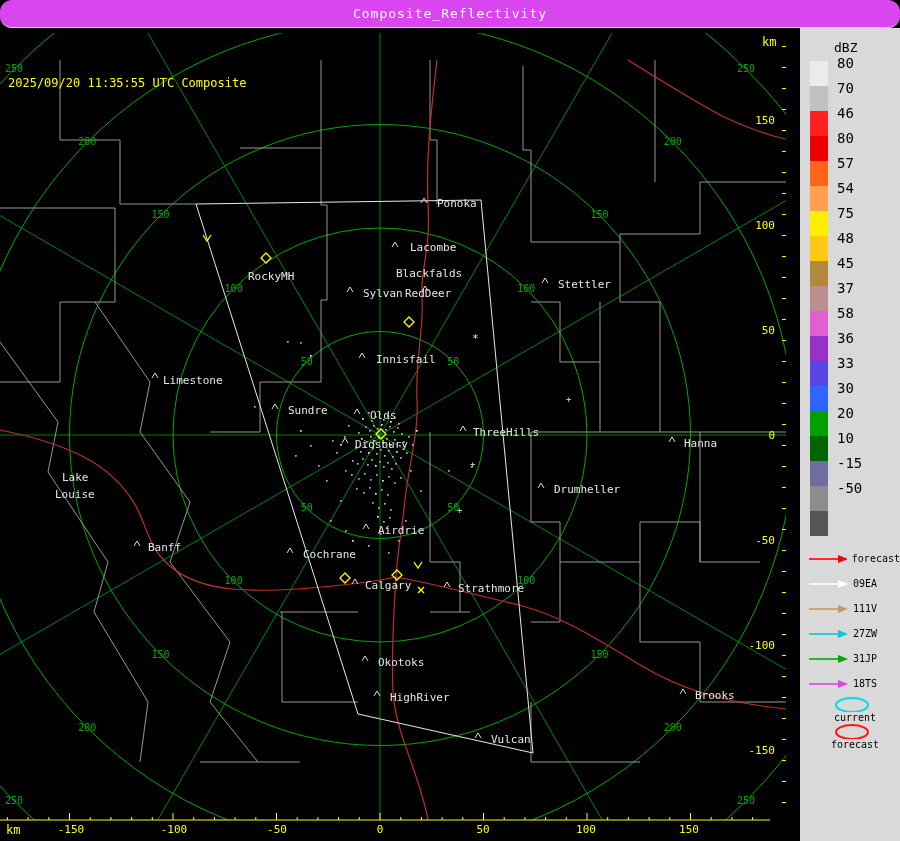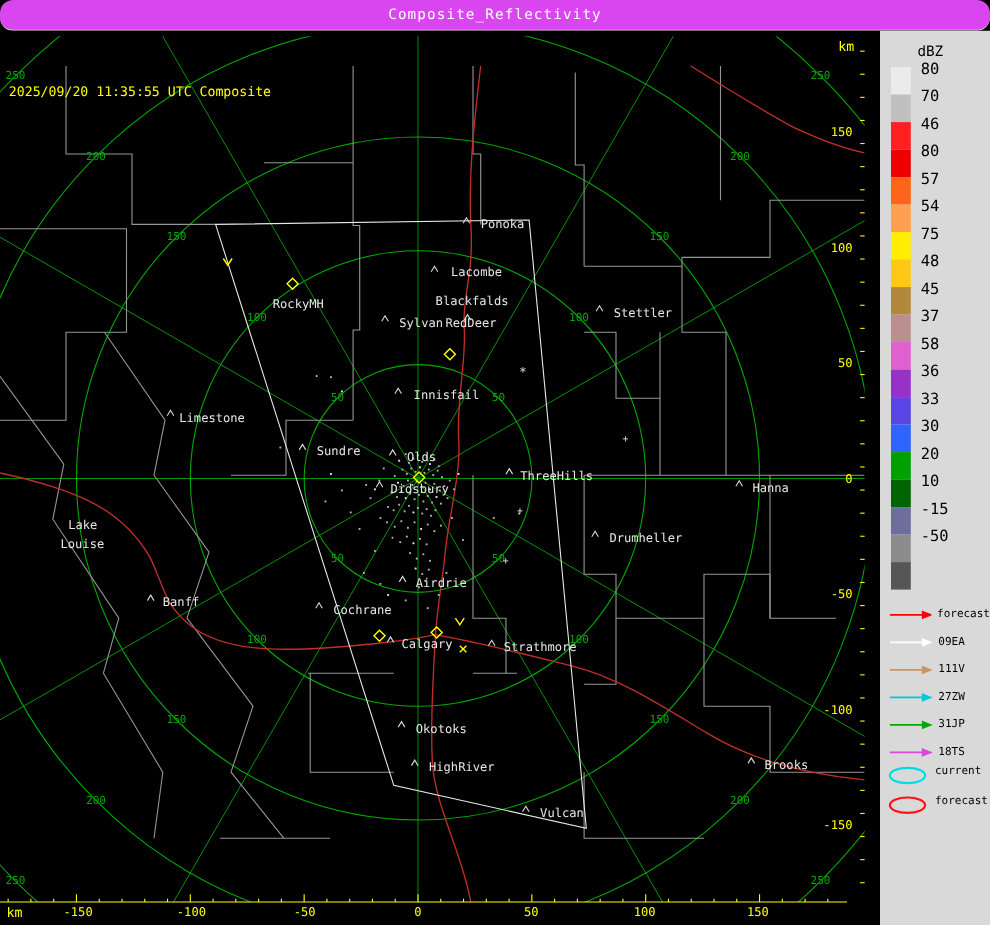--- a/index.html
+++ b/index.html
@@ -20,21 +20,21 @@
     position:absolute;top:28px;left:800px;width:100px;height:813px;
     background:#d9d9d9;color:#000;z-index:6;
   }
   .dbz-title{margin:12px 0 6px 34px;font-size:13px;}
   .scale-row{position:relative;margin-left:10px;height:25px;width:88px;}
   .scale-block{position:absolute;left:0;top:0;width:18px;height:25px;}
   .scale-label{position:absolute;left:27px;top:-6px;font-size:14px;}
   #vectors{margin-top:10px;}
   .vec-row{display:flex;align-items:center;height:25px;margin-left:8px;}
   .vec-row span{margin-left:5px;font-size:10px;}
-  .ell-row{display:flex;align-items:flex-start;height:27px;margin-left:6px;}
+  .ell-row{display:flex;align-items:center;height:27px;margin-left:6px;flex-direction:column;}
   .ell-row span{margin-left:4px;font-size:10px;}
 </style>
 </head>
 <body>
 
 <div class="titlebar">
   <span>Composite_Reflectivity</span>
 </div>
 
 <div class="datetime">2025/09/20 11:35:55 UTC Composite</div>

